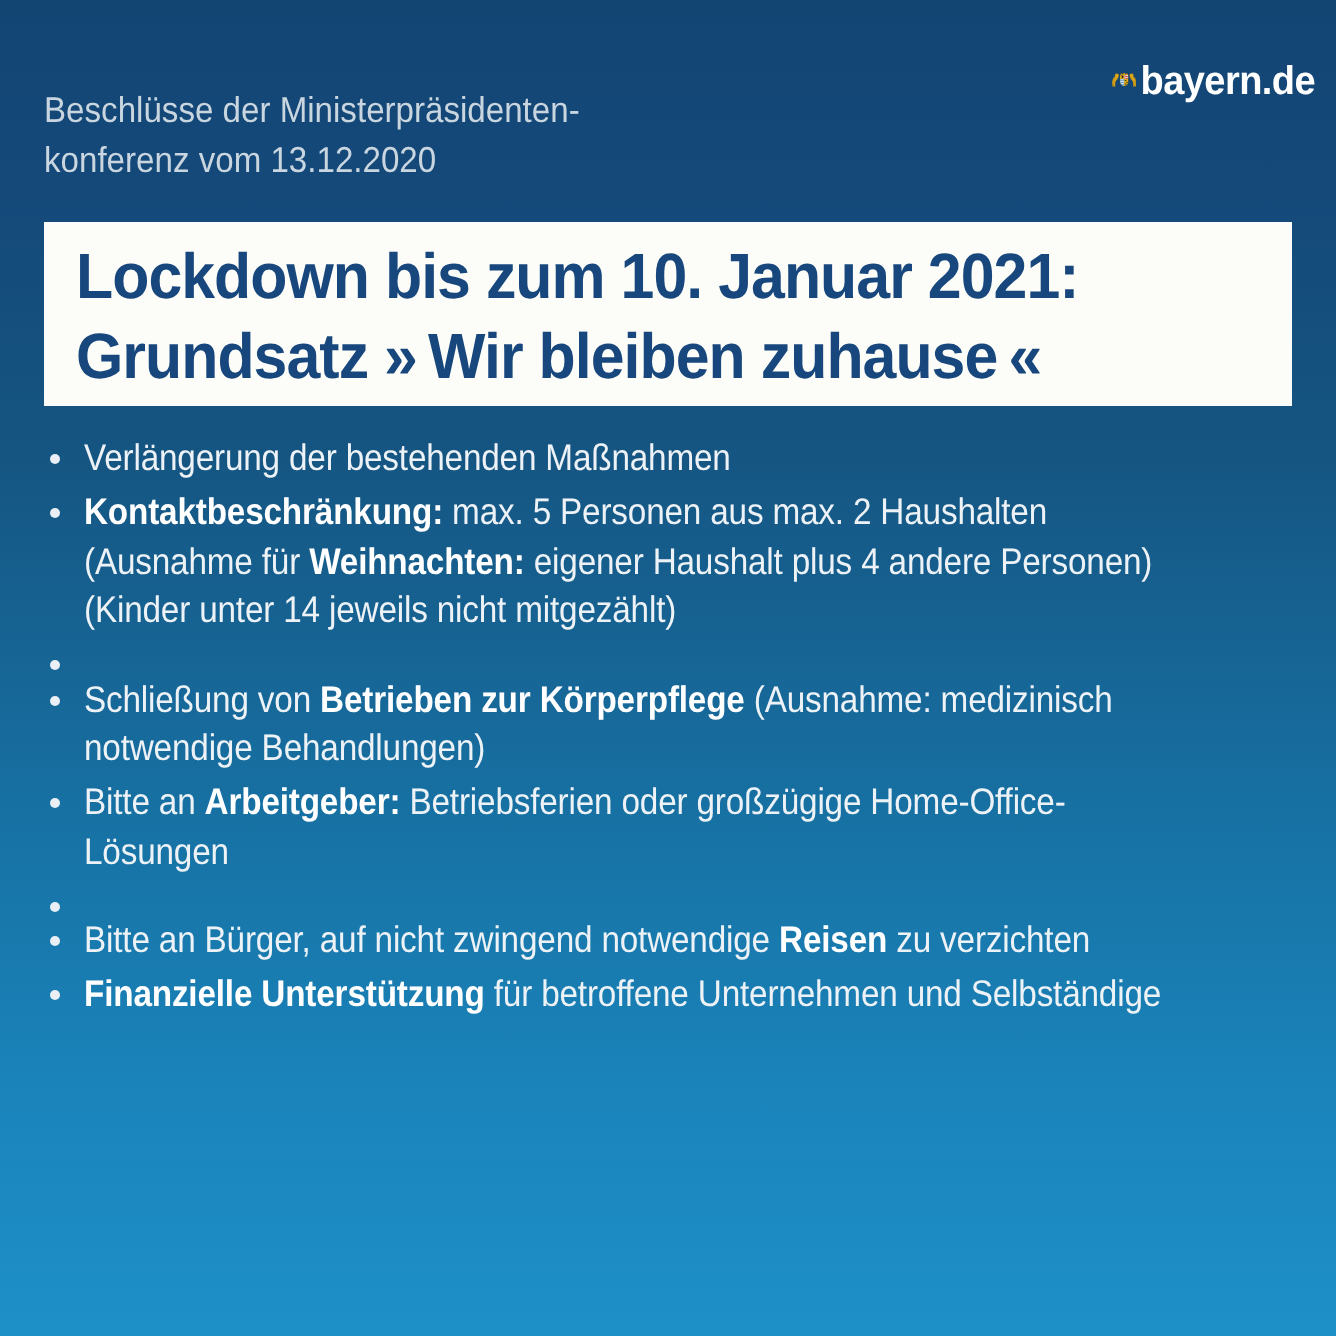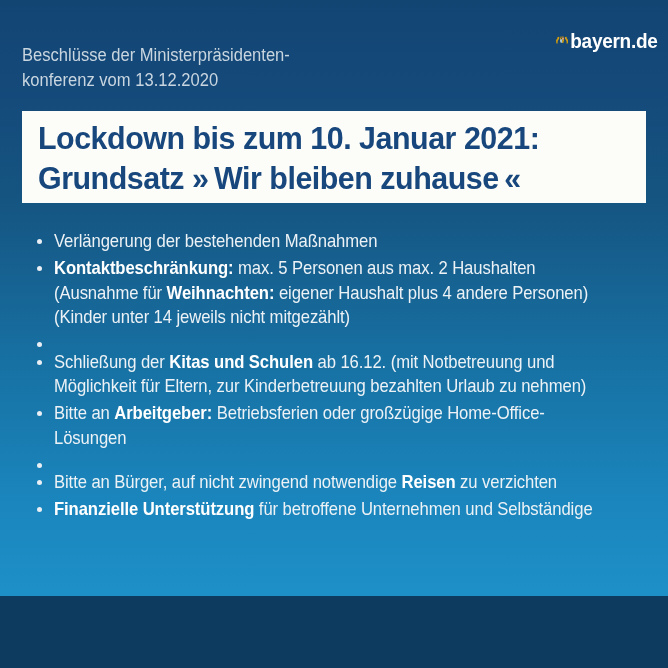--- a/index.html
+++ b/index.html
@@ -1,21 +1,21 @@
 <!DOCTYPE html>
 <html><head>
 <meta charset="utf-8">
 <style>
   html, body { margin: 0; padding: 0; background: #0d3a5f; }
   * { box-sizing: border-box; }
 
   .canvas {
     position: relative;
     width: 668px;
-    height: 596px;
+    height: 668px;
     overflow: hidden;
     background: linear-gradient(180deg, #134573 0%, #14497A 14%, #155582 34%, #1770A2 60%, #1A84BB 82%, #1E90C8 100%);
     font-family: "Liberation Sans", sans-serif;
   }
 
   
   .header-text {
     position: absolute;
     left: 22px;
     top: 43px;
@@ -72,21 +72,21 @@
     transform: scaleX(0.95);
     transform-origin: 0 50%;
   }
 
   
   .bullets {
     position: absolute;
     left: 22px;
     top: 217px;
     width: 634px;
-    margin: 12px;
+    margin: 0;
     padding: 0;
     list-style: none;
   }
   .bullets li {
     display: flex;
     align-items: flex-start;
     margin-bottom: 2.5px;
   }
   .dot {
     flex: none;
@@ -188,22 +188,22 @@
           <div class="line"><span>(Ausnahme für </span><span class="b">Weihnachten:</span><span> eigener Haushalt plus 4 andere Personen)</span></div>
           <div class="line"><span>(Kinder unter 14 jeweils nicht mitgezählt)</span></div>
         </div>
       </li>
       <li>
         <span class="dot"></span>
       </li>
       <li>
         <span class="dot"></span>
         <div class="txt">
-          <div class="line"><span>Schließung der </span><span class="b">Kitas und Schulen</span><span> ab 16.12. (mit Notbetreuung und</span></div>
-          <div class="line"><span>Möglichkeit für Eltern, zur Kinderbetreuung bezahlten Urlaub zu nehmen)</span></div>
+          <div class="line"><span>Schließung von </span><span class="b">Betrieben zur Körperpflege</span><span> (Ausnahme: medizinisch</span></div>
+          <div class="line"><span>notwendige Behandlungen)</span></div>
         </div>
       </li>
       <li>
         <span class="dot"></span>
         <div class="txt">
           <div class="line"><span>Bitte an </span><span class="b">Arbeitgeber:</span><span> Betriebsferien oder großzügige Home-Office-</span></div>
           <div class="line"><span>Lösungen</span></div>
         </div>
       </li>
       <li>

